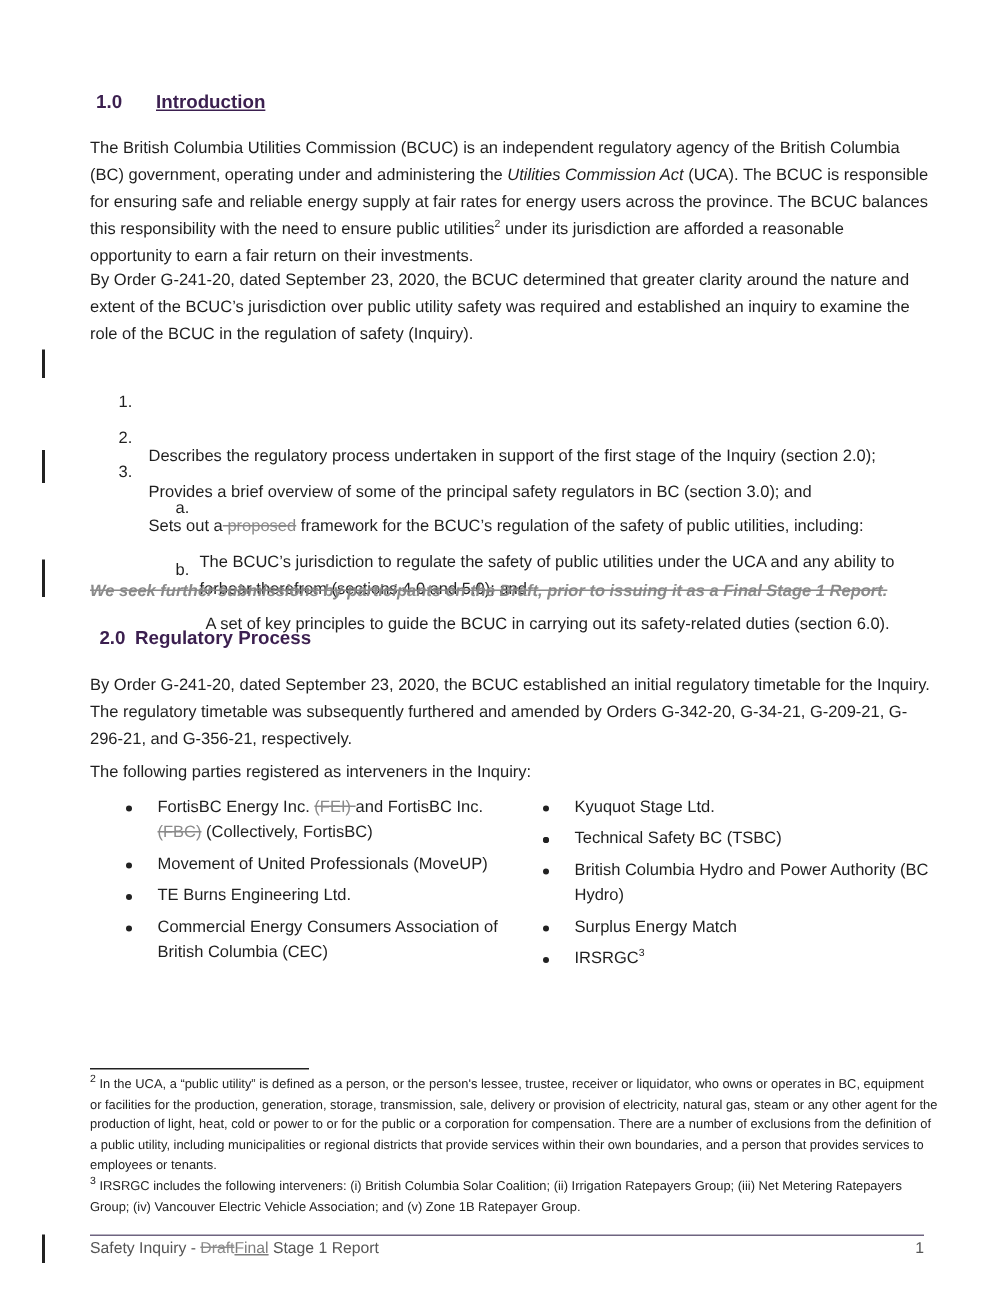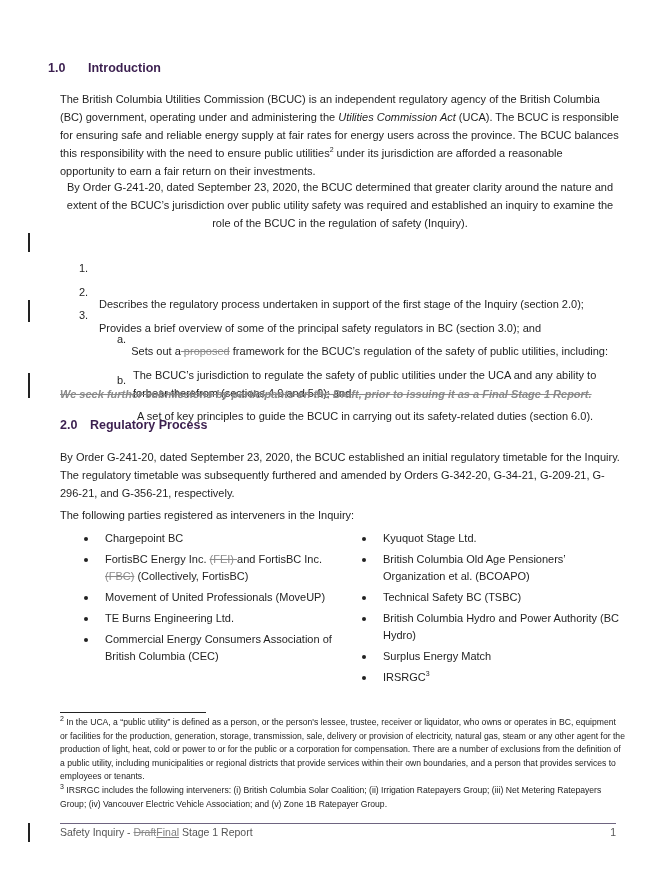--- a/index.html
+++ b/index.html
@@ -26,82 +26,81 @@
   .footnotes { position:absolute; left:60px; top:716px; width:565px; font-size:8.6px; line-height:13.6px; color:#222; }
   .footer-rule { position:absolute; left:60px; top:823px; width:556px; height:1px; background:#6e6480; }
   .footer { position:absolute; left:60px; top:826px; width:556px; font-size:10.5px; color:#555; }
   .footer .pg { position:absolute; right:0; top:0; }
 </style>
 </head>
 <body>
 
 <div class="page">
 
-  <div class="heading" style="left:48px; top:61px;">
+  <div class="heading" style="left:64px; top:61px;text-decoration:underline;">
     <span class="num">1.0</span><span>Introduction</span>
   </div>
 
   <div class="para" style="top:90px;">
     <span>The British Columbia Utilities Commission (BCUC) is an independent regulatory agency of the British Columbia (BC) government, operating under and administering the </span><em>Utilities Commission Act</em><span> (UCA). The BCUC is responsible for ensuring safe and reliable energy supply at fair rates for energy users across the province. The BCUC balances this responsibility with the need to ensure public utilities</span><span class="sup">2</span><span> under its jurisdiction are afforded a reasonable opportunity to earn a fair return on their investments.</span>
   </div>
 
-  <div class="para" style="top:178px;text-align:center;">
+  <div class="para" style="top:178px;">
     <span>By Order G-241-20, dated September 23, 2020, the BCUC determined that greater clarity around the nature and extent of the BCUC’s jurisdiction over public utility safety was required and established an inquiry to examine the role of the BCUC in the regulation of safety (Inquiry).</span>
   </div>
 
   <div class="changebar" style="top:233px; height:19px;"></div>
 
   <div class="numitem" style="left:79px; top:259px; width:545px;">
     <span class="marker">1.</span>
     <span class="text" style="left:20px; width:525px;">Describes the regulatory process undertaken in support of the first stage of the Inquiry (section 2.0);</span>
   </div>
   <div class="numitem" style="left:79px; top:283px; width:545px;">
     <span class="marker">2.</span>
     <span class="text" style="left:20px; width:525px;">Provides a brief overview of some of the principal safety regulators in BC (section 3.0); and</span>
   </div>
   <div class="changebar" style="top:300px; height:22px;"></div>
   <div class="numitem" style="left:79px; top:306px; width:545px;">
     <span class="marker">3.</span>
-    <span class="text" style="left:4px; width:525px;text-align:right;"><span>Sets out a</span><span class="del"> proposed</span><span> framework for the BCUC’s regulation of the safety of public utilities, including:</span></span>
+    <span class="text" style="left:20px; width:525px;"><span>Sets out a</span><span class="del"> proposed</span><span> framework for the BCUC’s regulation of the safety of public utilities, including:</span></span>
   </div>
 
   <div class="numitem" style="left:117px; top:330px; width:510px;">
     <span class="marker">a.</span>
     <span class="text" style="left:16px; width:490px;">The BCUC’s jurisdiction to regulate the safety of public utilities under the UCA and any ability to forbear therefrom (sections 4.0 and 5.0); and</span>
   </div>
   <div class="numitem" style="left:117px; top:371px; width:510px;">
     <span class="marker">b.</span>
     <span class="text" style="left:20px; width:490px;">A set of key principles to guide the BCUC in carrying out its safety-related duties (section 6.0).</span>
   </div>
 
   <div class="changebar" style="top:373px; height:25px;"></div>
   <div class="abs struck" style="left:60px; top:388px; width:560px;">We seek further submissions by participants on the Draft, prior to issuing it as a Final Stage 1 Report.</div>
 
   <div class="heading" style="left:60px; top:418px;">
-    <span class="num" style="width:30px;">2.0</span><span>Regulatory Process</span>
+    <span class="num" style="width:30px;text-align:center;">2.0</span><span>Regulatory Process</span>
   </div>
 
   <div class="para" style="top:448px;">
     <span>By Order G-241-20, dated September 23, 2020, the BCUC established an initial regulatory timetable for the Inquiry. The regulatory timetable was subsequently furthered and amended by Orders G-342-20, G-34-21, G-209-21, G-296-21, and G-356-21, respectively.</span>
   </div>
   <div class="para" style="top:506px;">
     <span>The following parties registered as interveners in the Inquiry:</span>
   </div>
 
   <div class="bullets" style="left:84px; top:530px; width:260px;">
-    <div class="bullet"><span class="dot"></span><span>Chargepoint BC</span></div>
     <div class="bullet"><span class="dot"></span><span>FortisBC Energy Inc. </span><span class="del">(FEI) </span><span>and FortisBC Inc. </span><span class="del">(FBC)</span><span> (Collectively, FortisBC)</span></div>
     <div class="bullet"><span class="dot"></span><span>Movement of United Professionals (MoveUP)</span></div>
     <div class="bullet"><span class="dot"></span><span>TE Burns Engineering Ltd.</span></div>
     <div class="bullet"><span class="dot"></span><span>Commercial Energy Consumers Association of British Columbia (CEC)</span></div>
   </div>
 
   <div class="bullets" style="left:362px; top:530px; width:260px;">
     <div class="bullet"><span class="dot"></span><span>Kyuquot Stage Ltd.</span></div>
-    <div class="bullet"><span class="dot"></span><span>British Columbia Old Age Pensioners’ Organization et al. (BCOAPO)</span></div>
+    <div class="bullet"><span class="dot"></span></div>
     <div class="bullet"><span class="dot"></span><span>Technical Safety BC (TSBC)</span></div>
     <div class="bullet"><span class="dot"></span><span>British Columbia Hydro and Power Authority (BC Hydro)</span></div>
     <div class="bullet"><span class="dot"></span><span>Surplus Energy Match</span></div>
     <div class="bullet"><span class="dot"></span><span>IRSRGC</span><span class="sup">3</span></div>
   </div>
 
   <div class="fn-rule"></div>
   <div class="footnotes">
     <div><span class="sup">2</span><span> In the UCA, a “public utility” is defined as a person, or the person's lessee, trustee, receiver or liquidator, who owns or operates in BC, equipment or facilities for the production, generation, storage, transmission, sale, delivery or provision of electricity, natural gas, steam or any other agent for the production of light, heat, cold or power to or for the public or a corporation for compensation. There are a number of exclusions from the definition of a public utility, including municipalities or regional districts that provide services within their own boundaries, and a person that provides services to employees or tenants.</span></div>
     <div><span class="sup">3</span><span> IRSRGC includes the following interveners: (i) British Columbia Solar Coalition; (ii) Irrigation Ratepayers Group; (iii) Net Metering Ratepayers Group; (iv) Vancouver Electric Vehicle Association; and (v) Zone 1B Ratepayer Group.</span></div>

